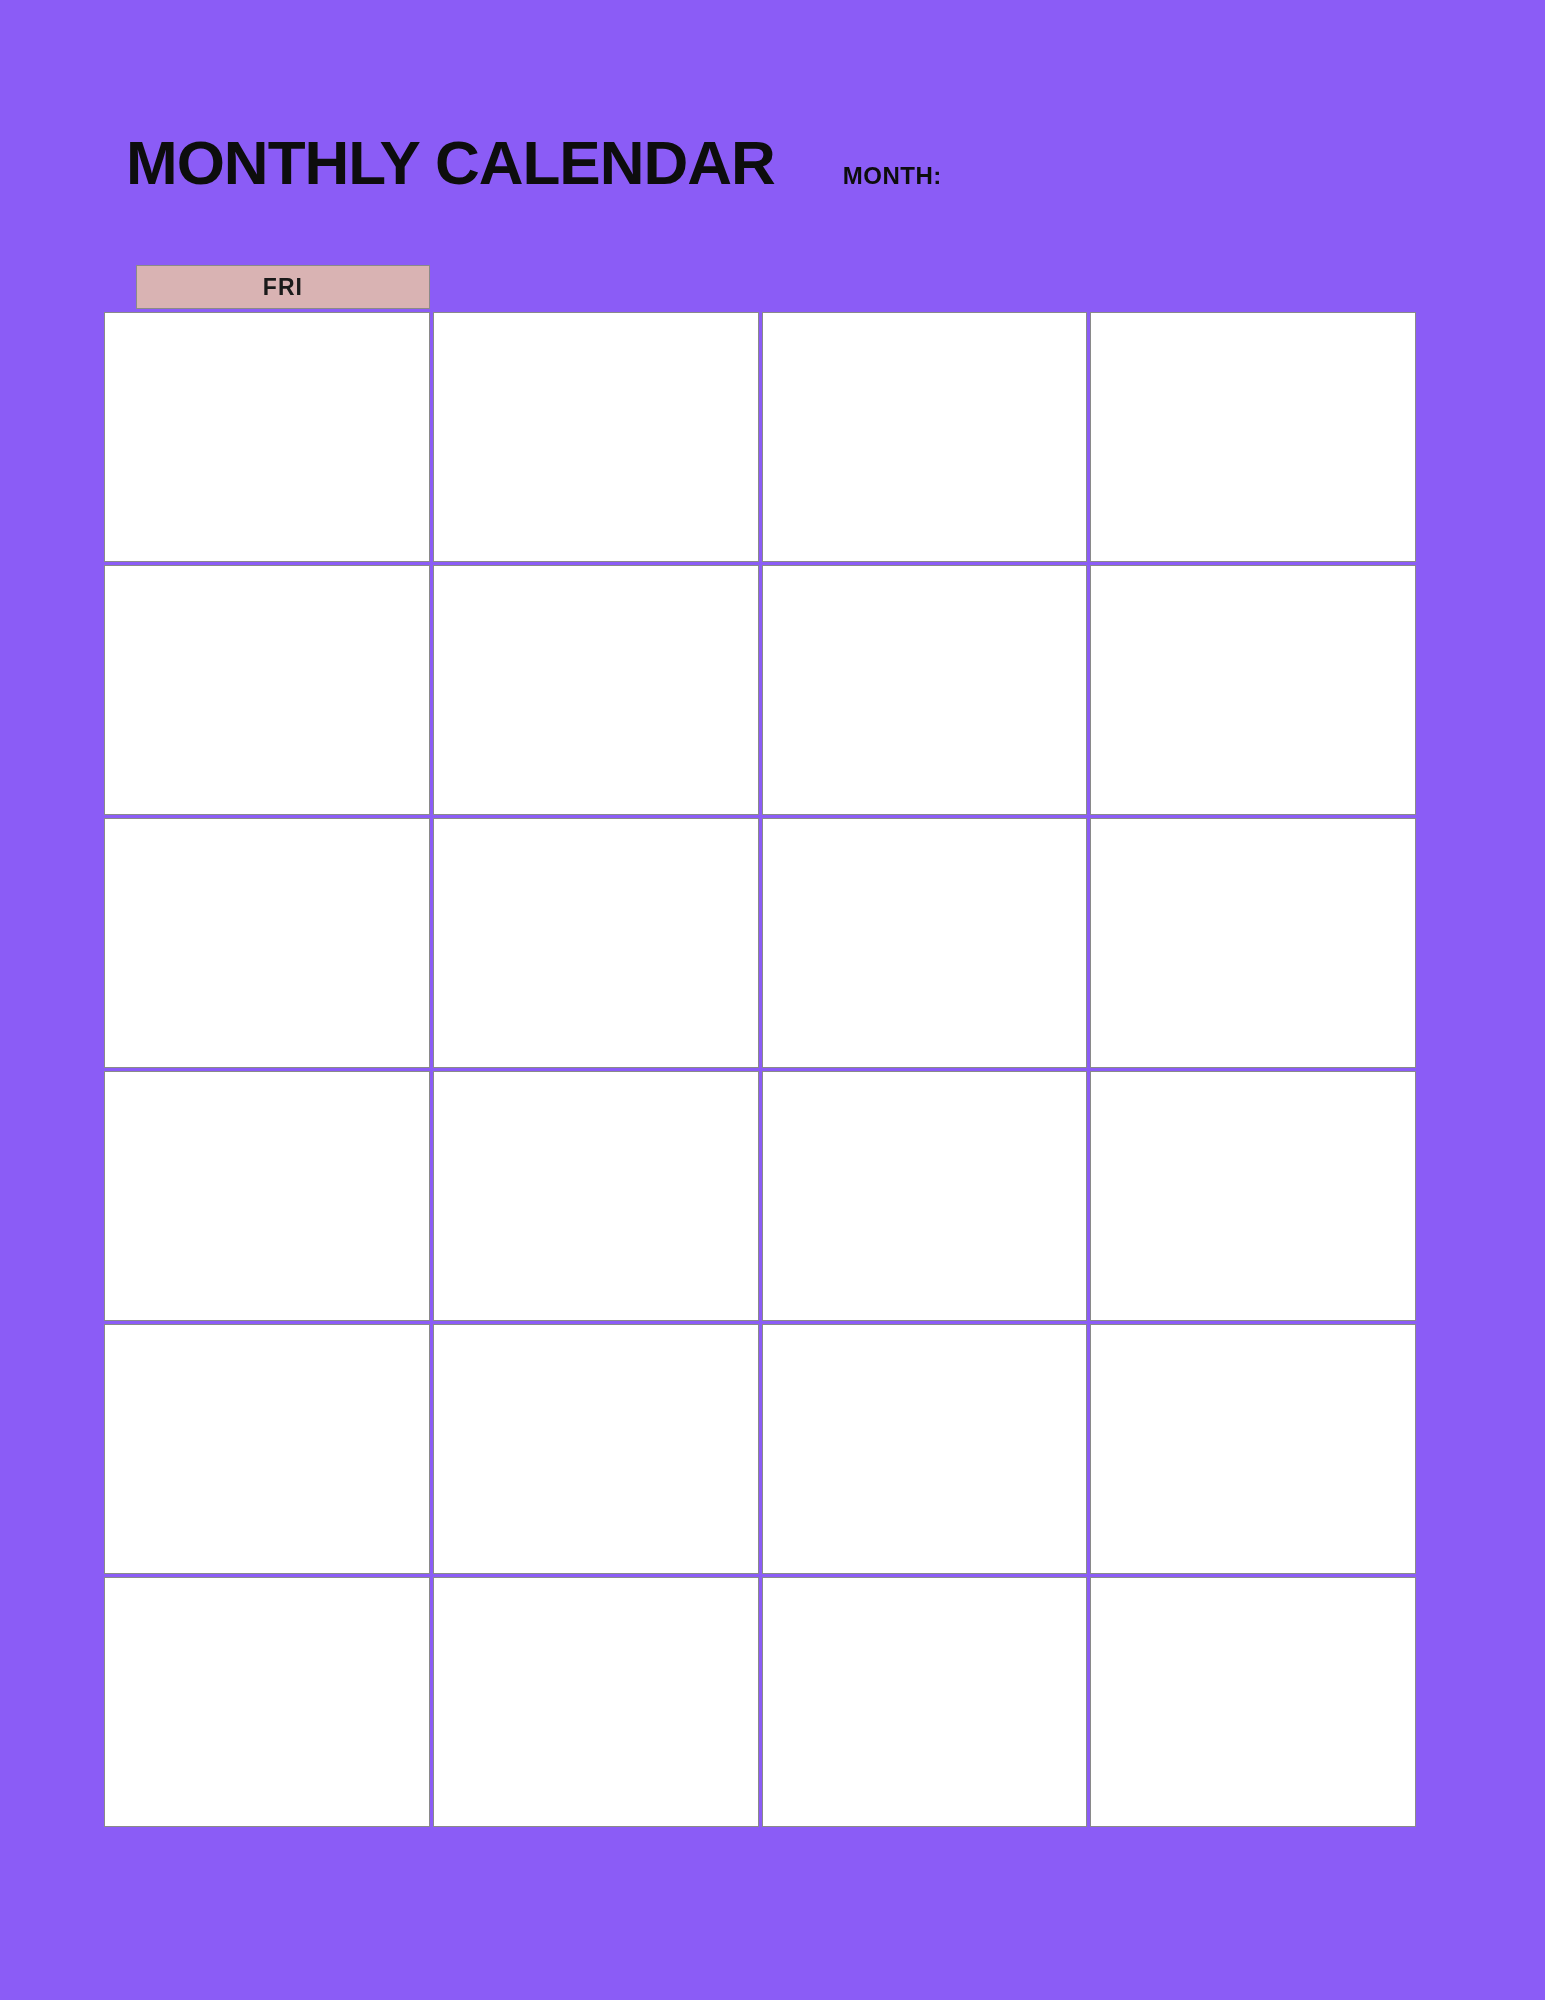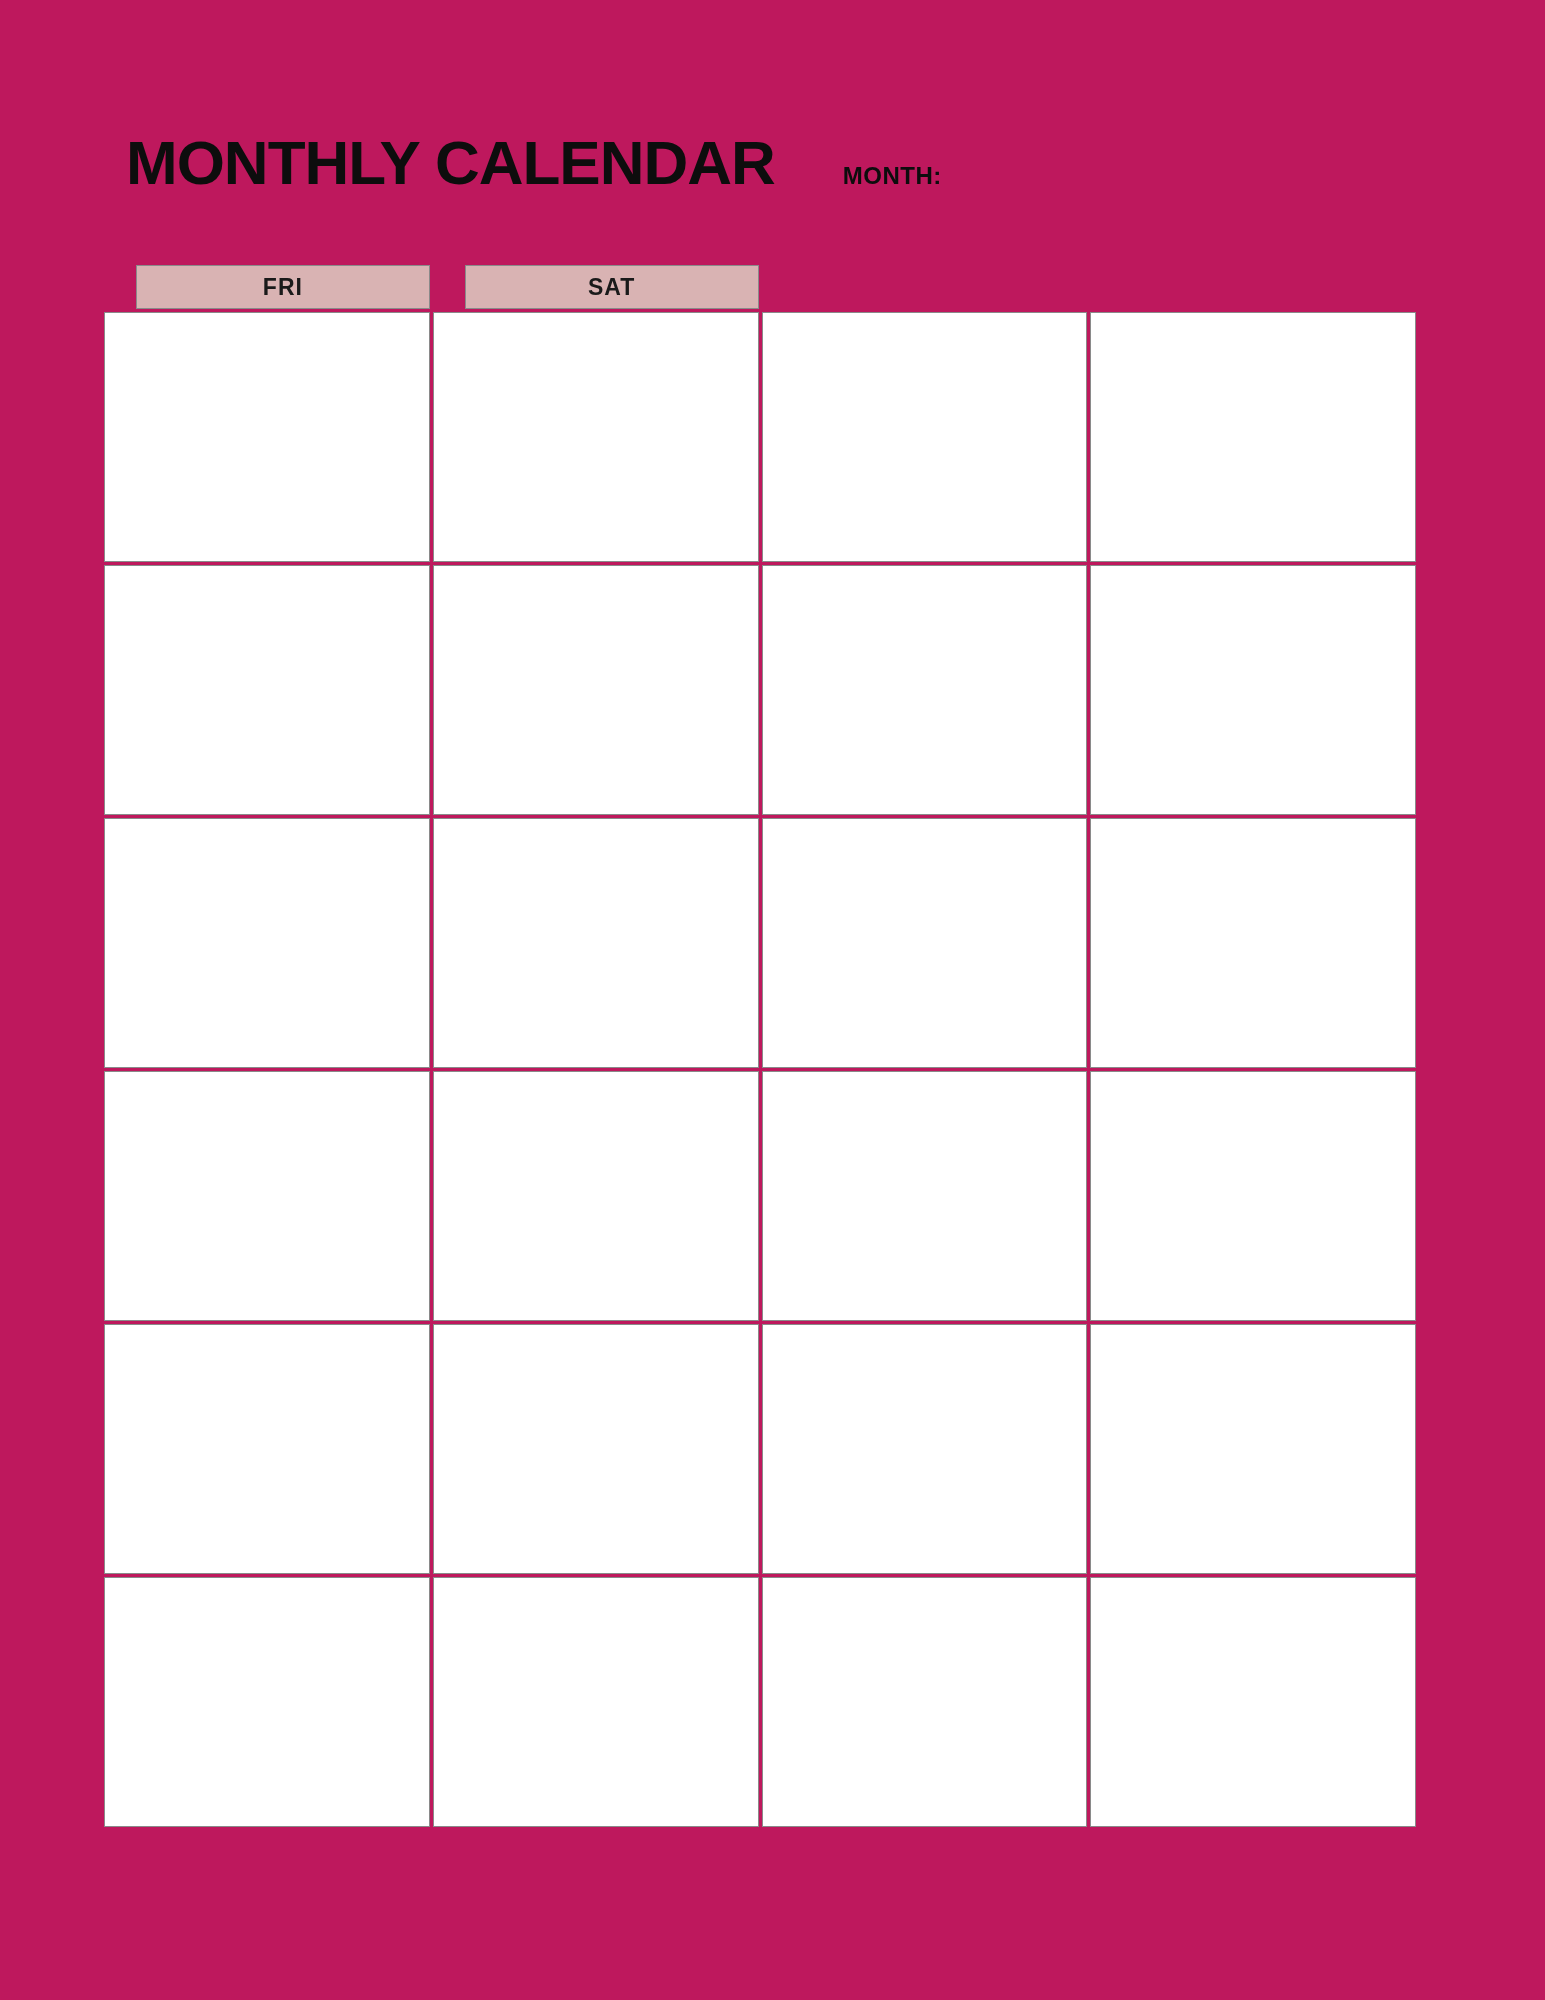--- a/index.html
+++ b/index.html
@@ -14,21 +14,21 @@
     color: #111111;
     position: relative;
     overflow: hidden;
   }
   .page {
     position: absolute;
     left: 0;
     top: 0;
     width: 1545px;
     height: 2000px;
-    background: #be185d;
+    background: #8b5cf6;
   }
   .header {
     position: absolute;
     left: 126px;
     top: 132px;
     width: 1300px;
     height: 72px;
     display: flex;
     align-items: baseline;
   }
@@ -99,21 +99,20 @@
   <div class="header">
     <div class="title">MONTHLY CALENDAR</div>
     <div class="month-label">
       <span>MONTH:</span><span class="month-line"></span>
     </div>
   </div>
 
   <div class="calendar">
     <div class="head-row">
       <div class="head-cell">FRI</div>
-      <div class="head-cell">SAT</div>
     </div>
 
     <div class="grid">
       <div class="cell"></div>
       <div class="cell"></div>
       <div class="cell"></div>
       <div class="cell"></div>
 
       <div class="cell"></div>
       <div class="cell"></div>

